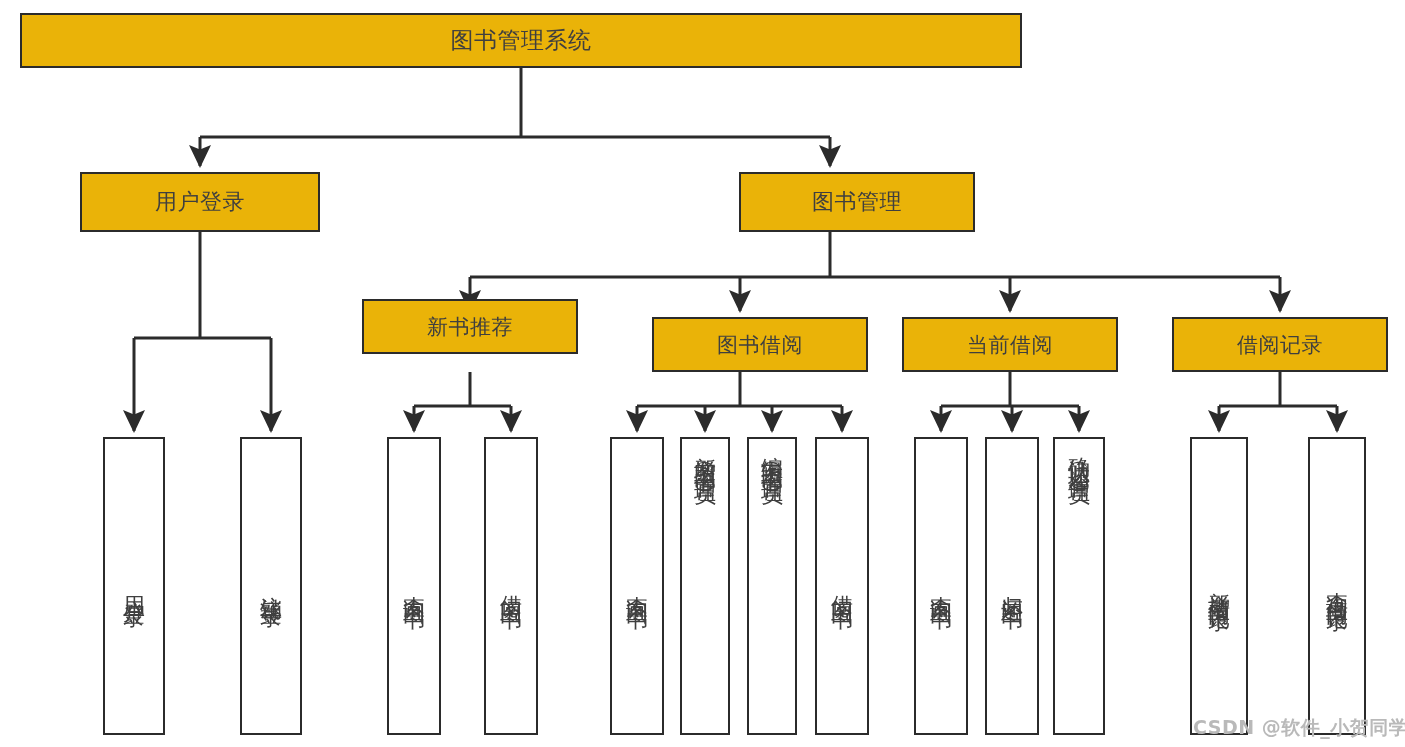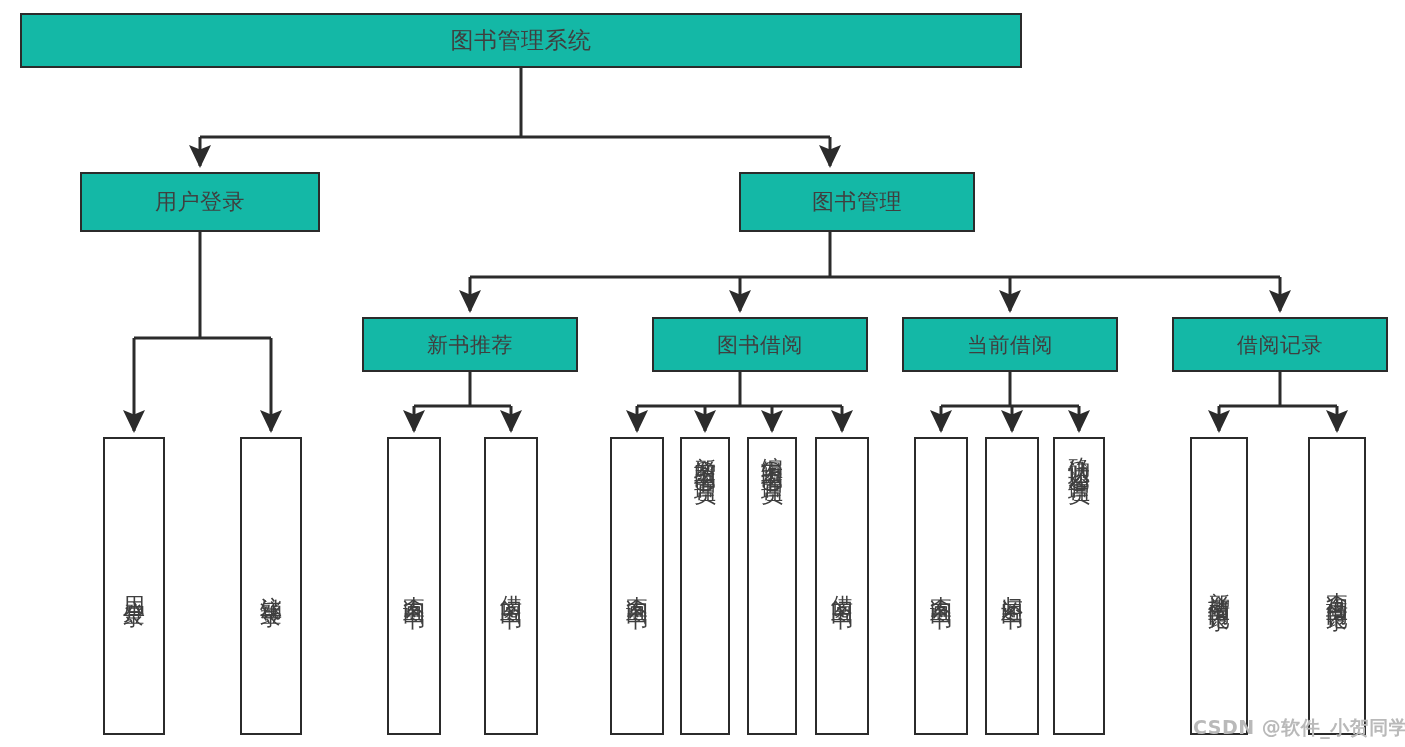--- a/index.html
+++ b/index.html
@@ -23,21 +23,21 @@
   svg.wires {
     position: absolute;
     left: 0; top: 0;
     width: 1405px;
     height: 747px;
     pointer-events: none;
   }
   .node {
     position: absolute;
     box-sizing: border-box;
-    background: #14b8a6;
+    background: #eab308;
     border: 2px solid #2b2b2b;
     display: flex;
     align-items: center;
     justify-content: center;
     color: #3b3b3b;
   }
   .node-label {
     font-family: "DejaVu Sans", "Liberation Sans", sans-serif;
     color: #3f3f3f;
     letter-spacing: 0.5px;
@@ -139,21 +139,21 @@
     <span class="node-label">图书管理系统</span>
   </div>
 
   <div class="node lvl1" style="left:80px; top:172px; width:240px; height:60px;">
     <span class="node-label">用户登录</span>
   </div>
   <div class="node lvl1" style="left:711px; top:172px; width:236px; height:60px;margin-left:28px;">
     <span class="node-label">图书管理</span>
   </div>
 
-  <div class="node lvl2" style="left:362px; top:317px; width:216px; height:55px;">
+  <div class="node lvl2" style="left:362px; top:299px; width:216px; height:55px;">
     <span class="node-label">新书推荐</span>
   </div>
   <div class="node lvl2" style="left:632px; top:317px; width:216px; height:55px;margin-left:20px;">
     <span class="node-label">图书借阅</span>
   </div>
   <div class="node lvl2" style="left:902px; top:317px; width:216px; height:55px;justify-content:center;">
     <span class="node-label">当前借阅</span>
   </div>
   <div class="node lvl2" style="left:1172px; top:317px; width:216px; height:55px;align-items:center;">
     <span class="node-label">借阅记录</span>

